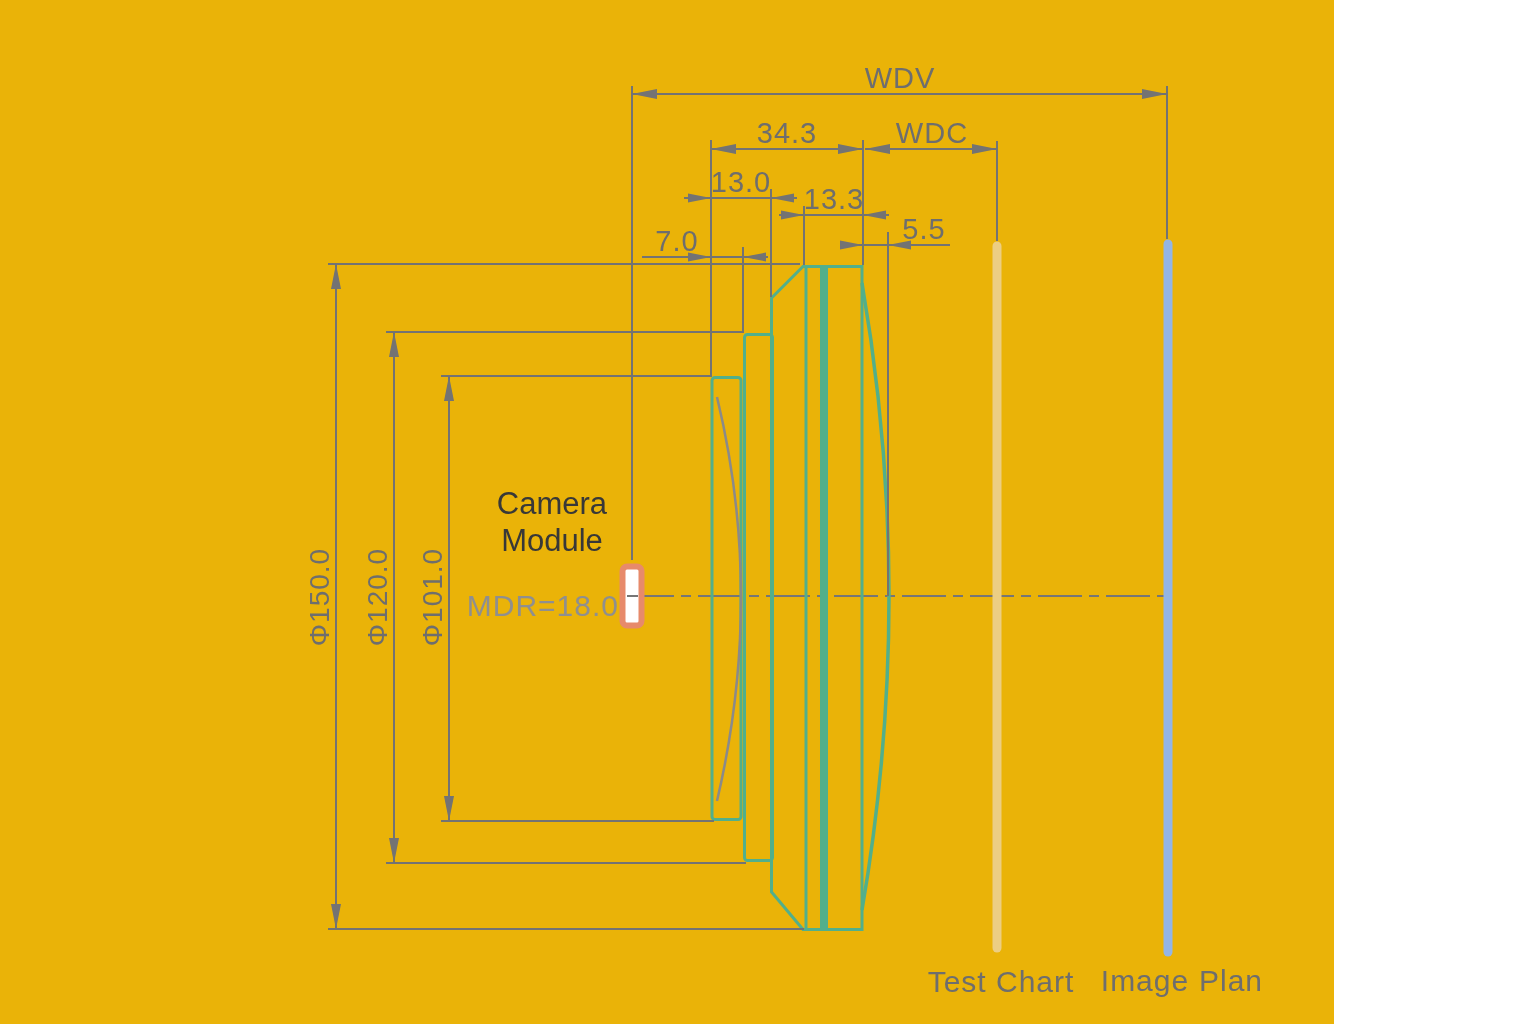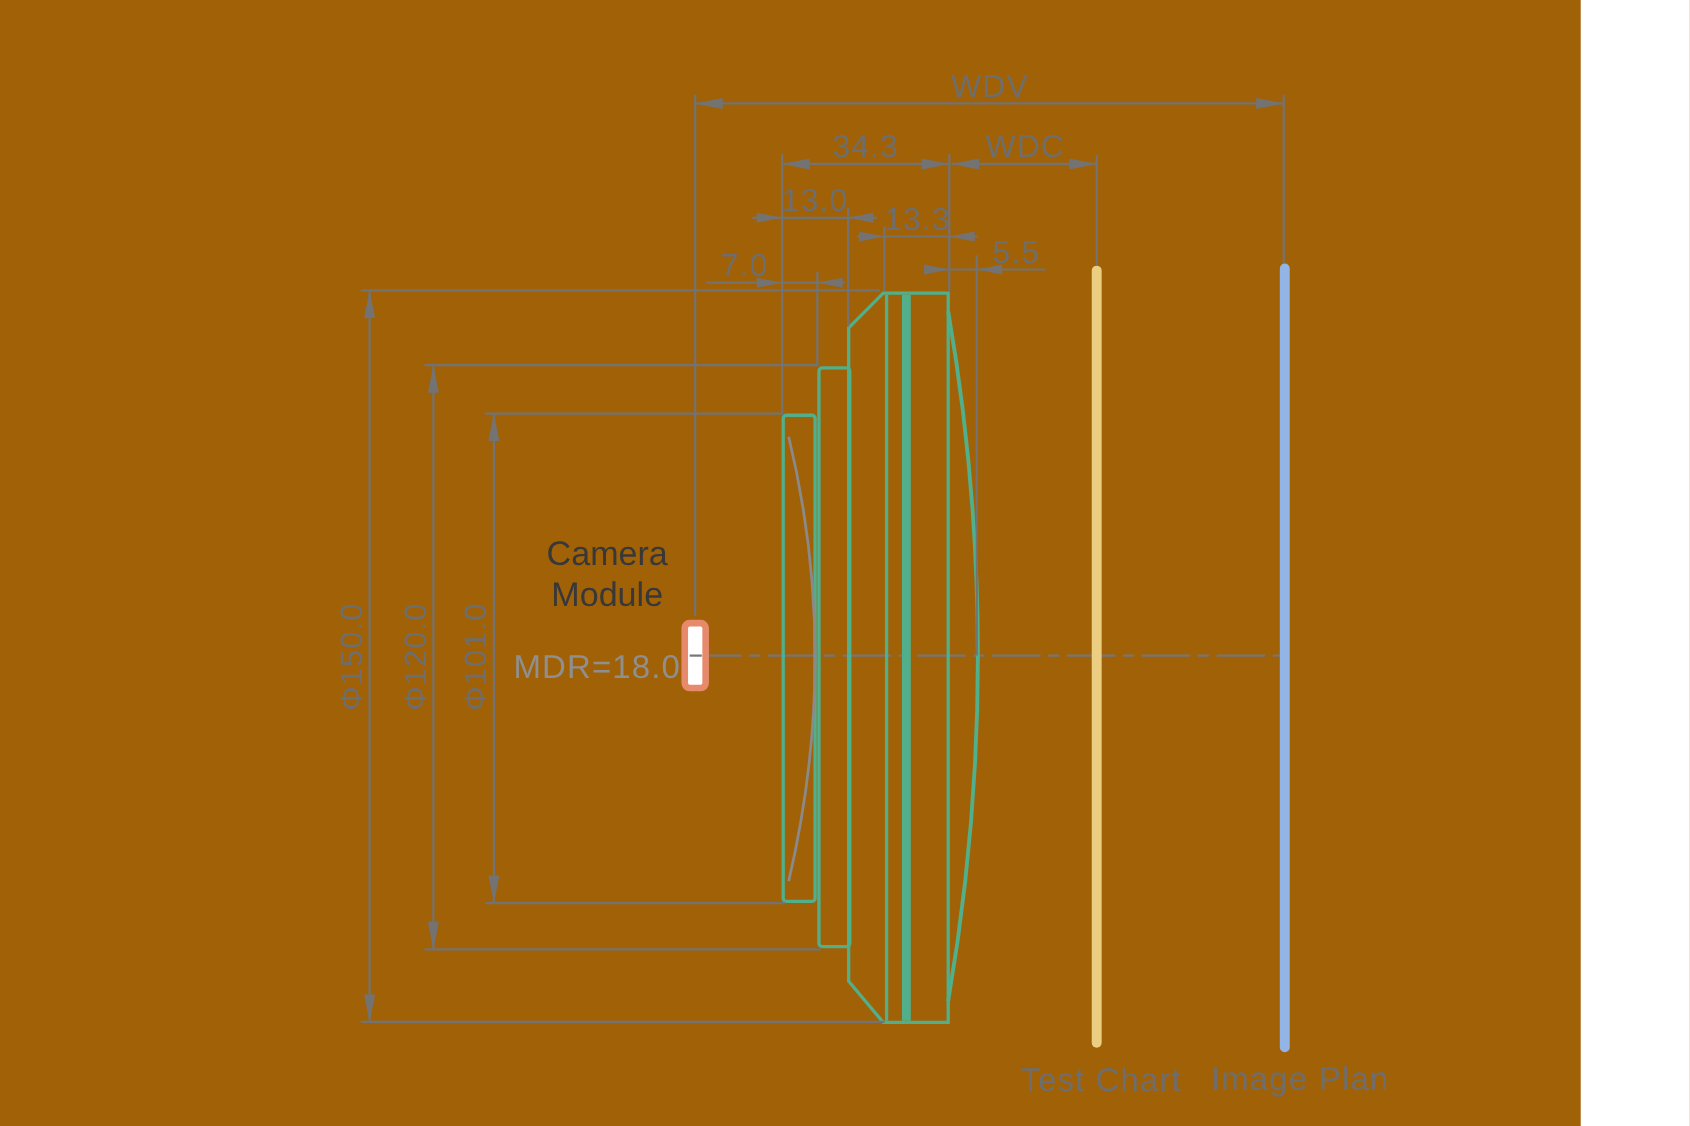--- a/index.html
+++ b/index.html
@@ -1,16 +1,16 @@
 <!DOCTYPE html>
 <html><head>
 <meta charset="utf-8">
 <style>
   html,body{margin:0;padding:0;background:#fff;}
-  .stage{position:relative;width:1437px;height:1024px;background:#a16207;overflow:hidden;}
+  .stage{position:relative;width:1334px;height:1024px;background:#eab308;overflow:hidden;}
   svg{position:absolute;left:0;top:0;}
   text{font-family:"Liberation Sans", sans-serif;fill:#6e6e6e;}
   .dim{font-size:29px;letter-spacing:1px;}
   .dia{font-size:28px;letter-spacing:1px;}
   .dark{fill:#383838;font-size:31px;}
   .mdr{fill:#8f8f8f;font-size:30px;letter-spacing:1px;}
   .plane{font-size:30px;letter-spacing:1px;}
   .gline{stroke:#737373;stroke-width:2;fill:none;}
   .garrow{fill:#737373;stroke:none;}
   .green{stroke:#52AF8B;fill:none;}

